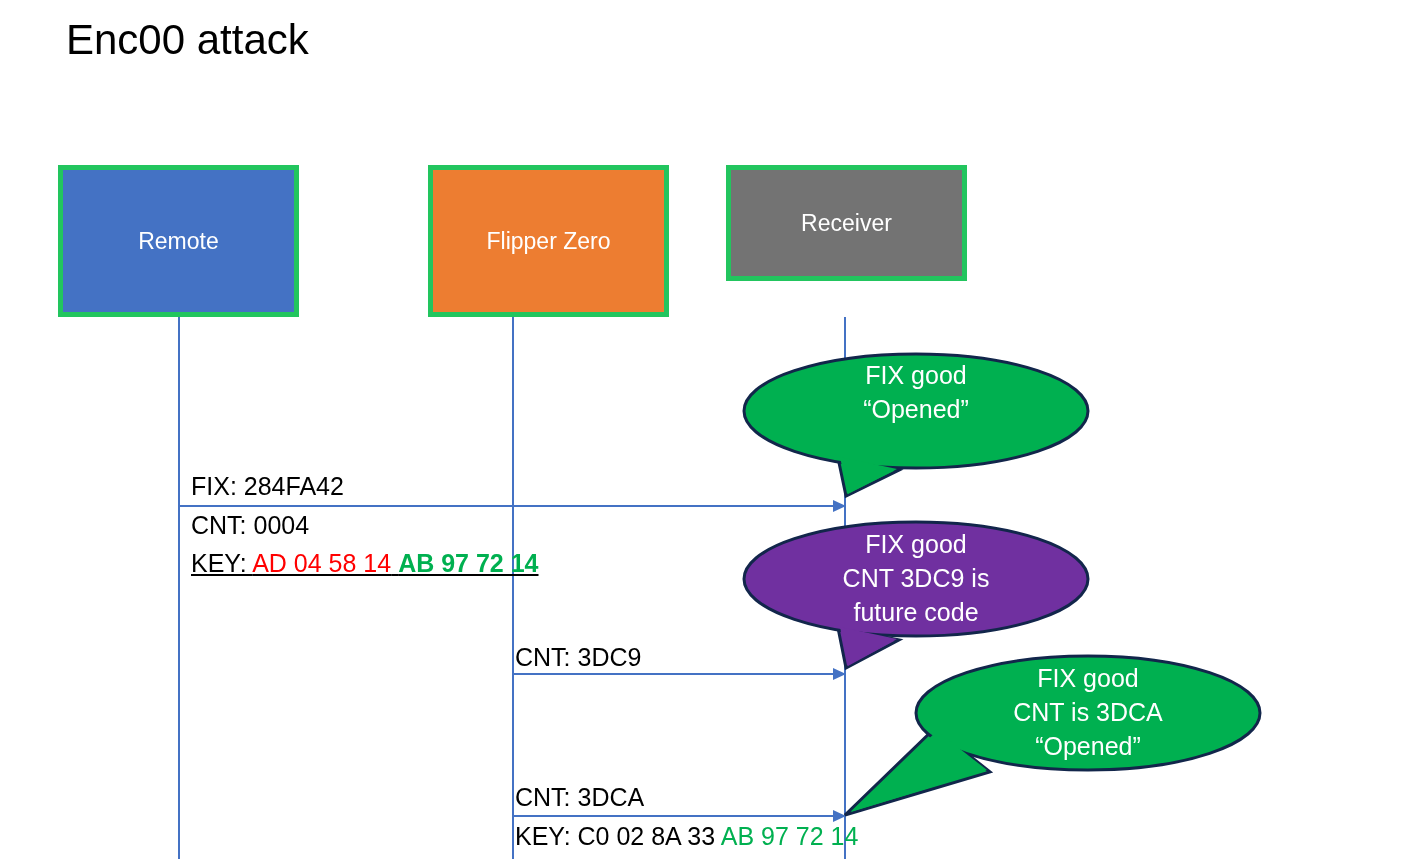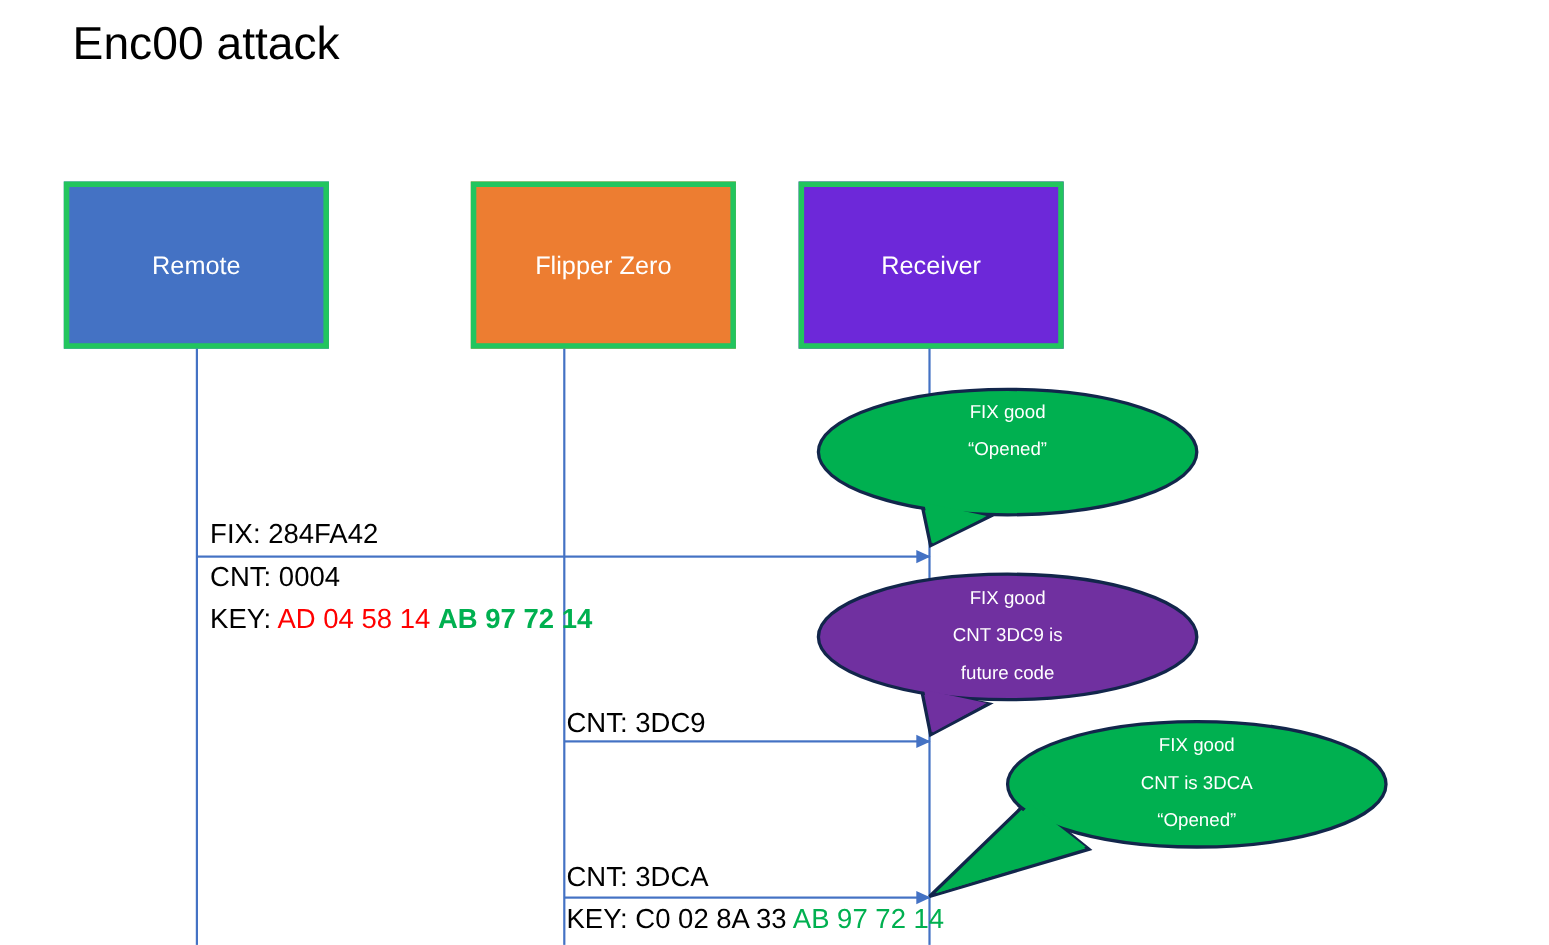--- a/index.html
+++ b/index.html
@@ -85,59 +85,59 @@
     position: absolute;
   }
   .bubble svg { display: block; overflow: visible; }
   .bubble-text {
     position: absolute;
     left: 0;
     top: 0;
     width: 100%;
     text-align: center;
     color: #ffffff;
-    font-size: 17px;
+    font-size: 25px;
     line-height: 34px;
     pointer-events: none;
   }
   .bubble-text div { white-space: nowrap; }
 </style>
 </head>
 <body>
 
 <div id="canvas">
 
   <div class="slide-title">Enc00 attack</div>
 
   <div class="actor-box" style="left:58px; top:165px; width:241px; height:152px; background:#4472C4;">
     <span class="actor-label">Remote</span>
   </div>
 
   <div class="actor-box" style="left:392px; top:165px; width:241px; height:152px; background:#ED7D31;margin-left:36px;">
     <span class="actor-label">Flipper Zero</span>
   </div>
 
-  <div class="actor-box" style="left:726px; top:165px; width:241px; height:152px; background:#6d28d9;">
+  <div class="actor-box" style="left:726px; top:165px; width:241px; height:116px; background:#737373;">
     <span class="actor-label">Receiver</span>
   </div>
 
   <div class="lifeline" style="left:178px; top:317px; height:542px;"></div>
 
   <div class="lifeline" style="left:512px; top:317px; height:542px;"></div>
 
   <div class="lifeline" style="left:844px; top:317px; height:542px;"></div>
 
   <div class="msg-line" style="left:179px; top:505px; width:666px;"></div>
   <div class="msg-arrowhead" style="left:833px; top:500px;"></div>
 
   <div class="msg-text" style="left:191px; top:470px;">FIX: 284FA42</div>
 
   <div class="msg-text" style="left:191px; top:509px;">CNT: 0004</div>
 
-  <div class="msg-text" style="left:191px; top:547px;">
+  <div class="msg-text" style="left:191px; top:547px;text-decoration:underline;">
     <span>KEY: </span><span class="hex-red-plain">AD 04 58 14</span><span>&nbsp;</span><span class="hex-green-bold">AB 97 72 14</span>
   </div>
 
   <div class="msg-line" style="left:513px; top:673px; width:332px;"></div>
   <div class="msg-arrowhead" style="left:833px; top:668px;"></div>
 
   <div class="msg-text" style="left:515px; top:641px;">CNT: 3DC9</div>
 
 
   <div class="msg-line" style="left:513px; top:815px; width:332px;"></div>

